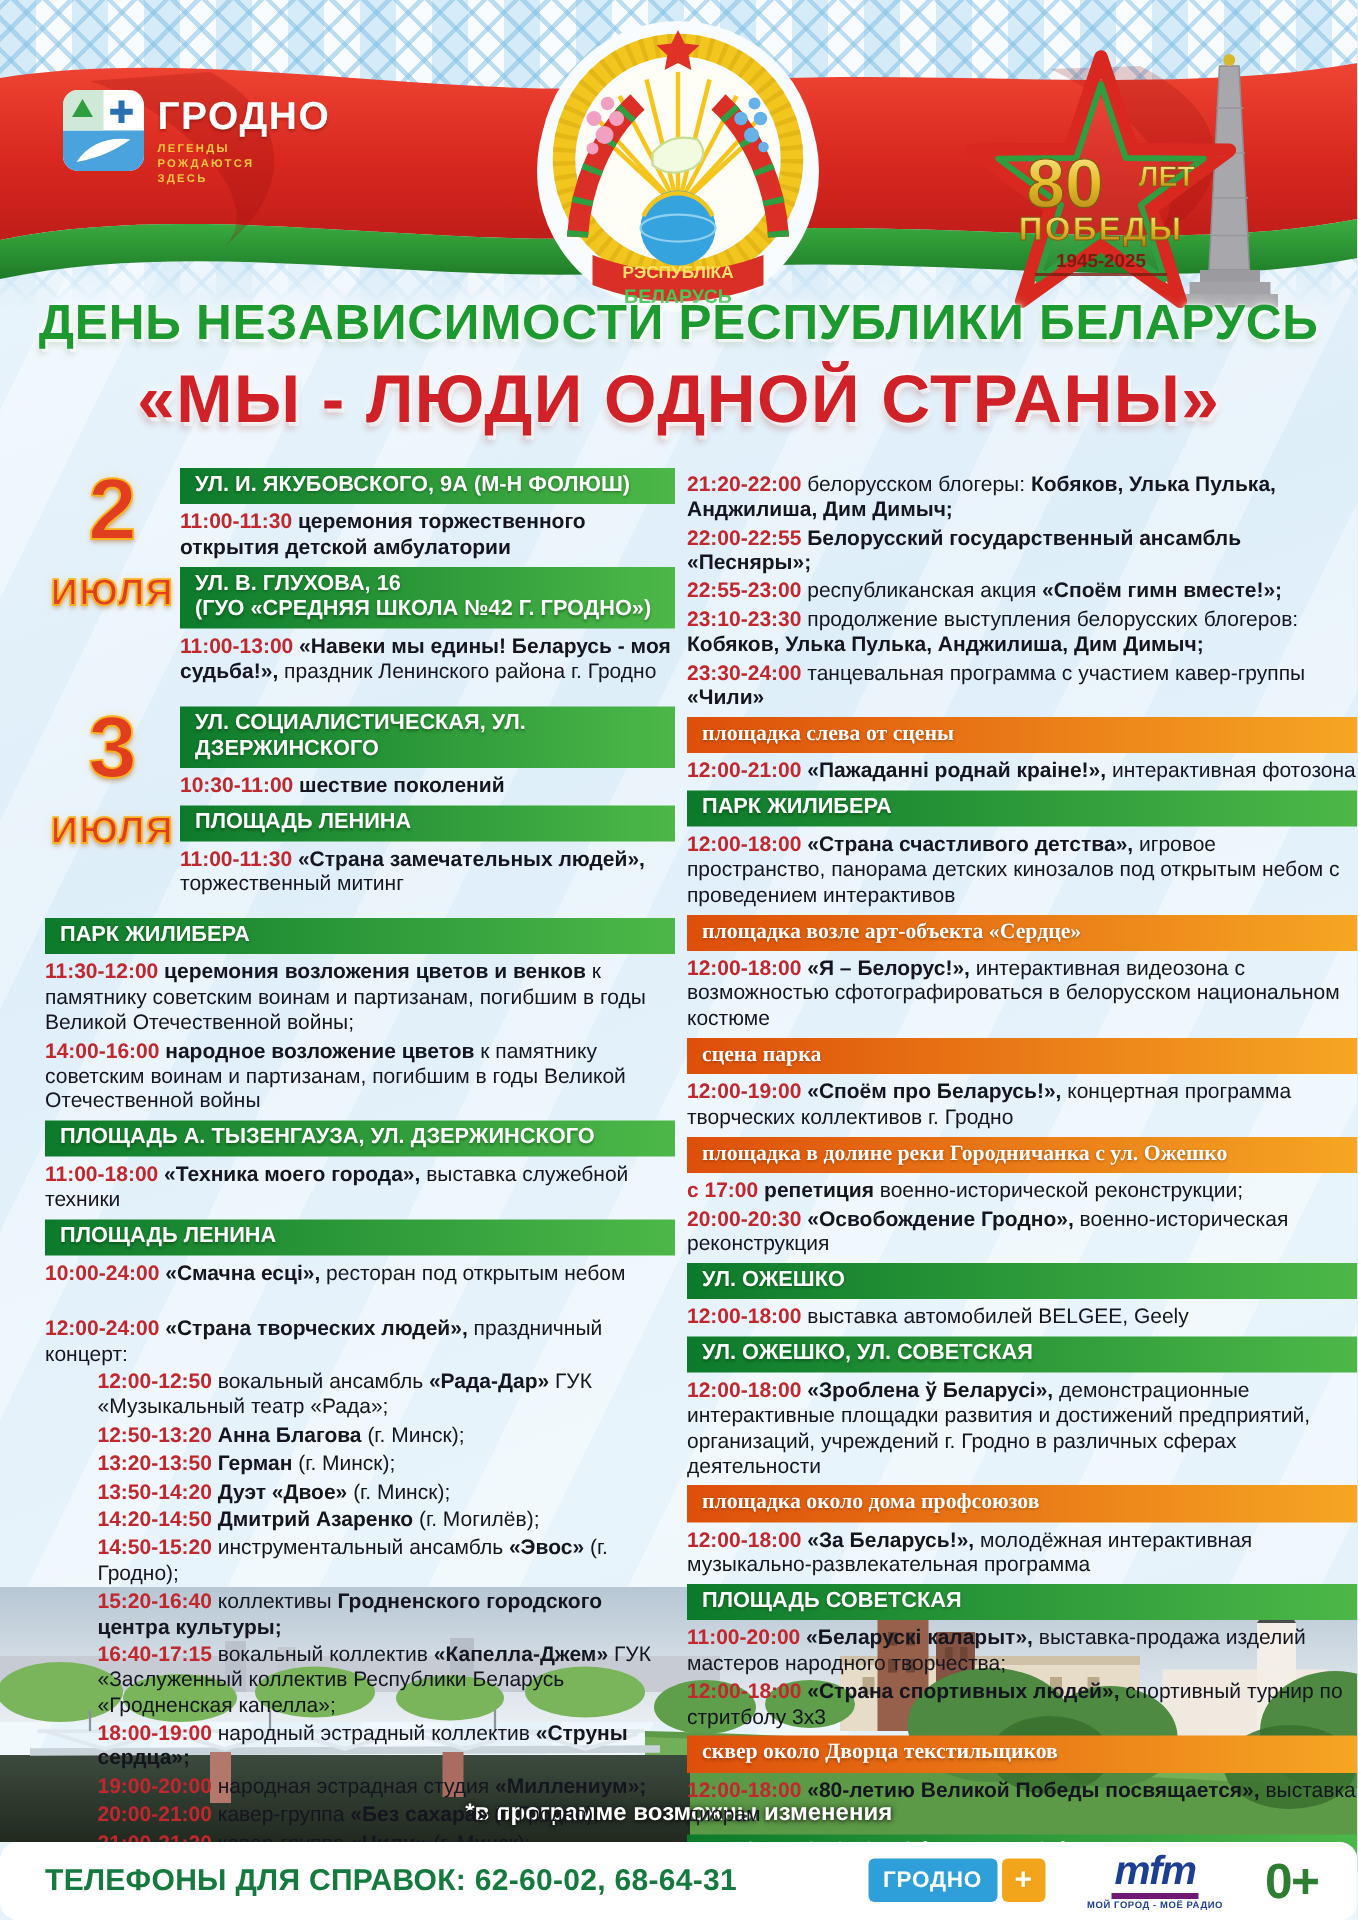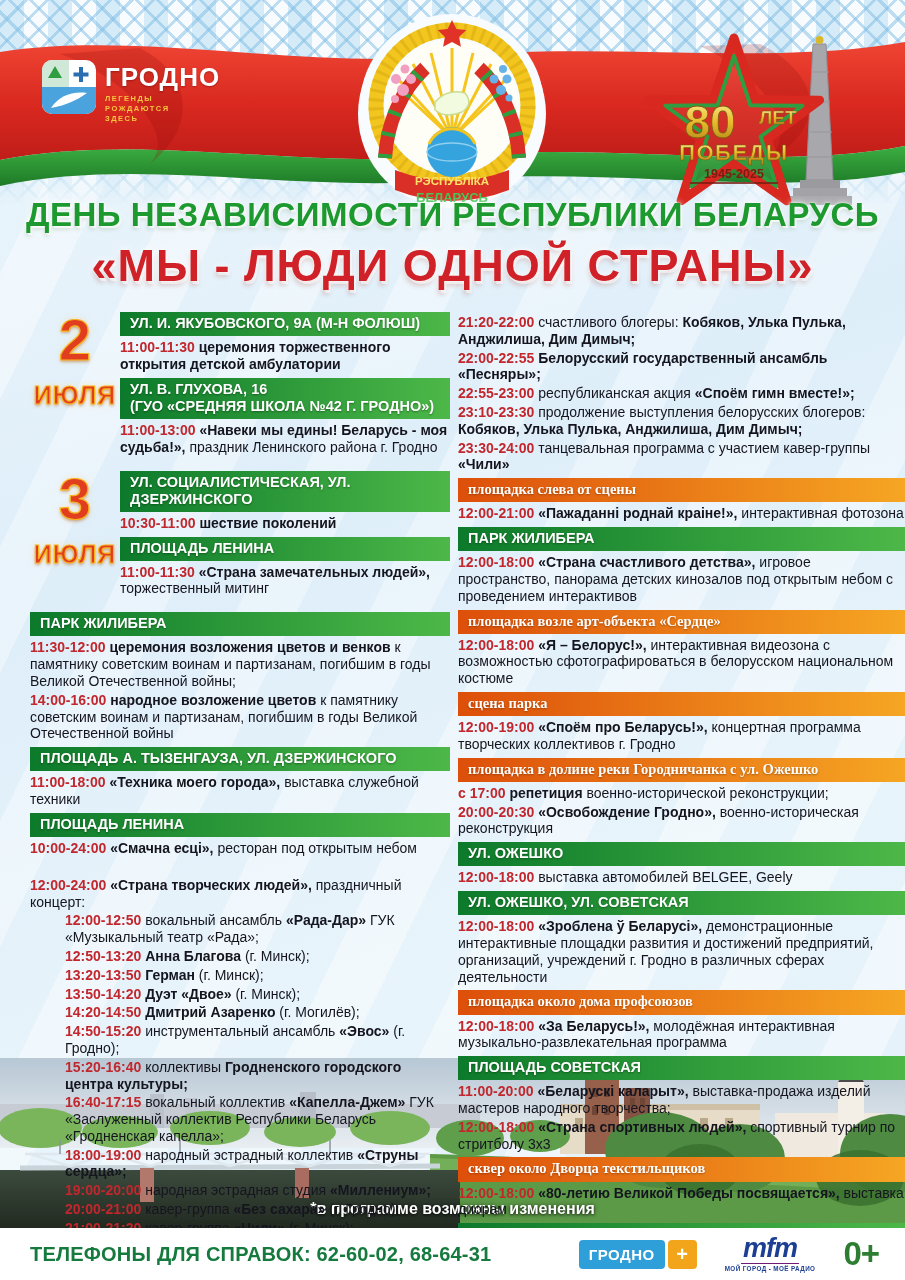--- a/index.html
+++ b/index.html
@@ -58,31 +58,31 @@
   .event .time{color:var(--time-red,#c1272d);font-weight:800;white-space:nowrap;}
   .event .b{font-weight:800;}
   .event.indent{margin-left:35px;}
   .event.gap{margin-top:20px;}
   
   .photo-svg{position:absolute;top:1058px;left:0;}
   .photo-note{position:absolute;top:1200px;left:0;width:100%;text-align:center;
     color:#fff;font-size:16px;font-weight:700;text-shadow:0 1px 3px rgba(0,0,0,.75),0 0 6px rgba(0,0,0,.4);}
   
   .footer{position:absolute;left:0;right:0;top:1228px;height:52px;background:#fff;
-    display:flex;align-items:center;}
+    display:flex;align-items:center;border-radius:12px;}
   .phones{margin-left:30px;color:var(--footer-green,#157a3d);font-size:20px;font-weight:800;letter-spacing:.2px;}
   .footer-logos{margin-left:auto;margin-right:26px;display:flex;align-items:center;gap:28px;}
   .grodno-plus{display:flex;align-items:stretch;gap:3px;}
   .gp-name{background:var(--grodno-plus-blue,#2e9fd8);color:#fff;font-weight:800;font-size:15px;
     padding:6px 10px;border-radius:4px;letter-spacing:.5px;display:flex;align-items:center;}
   .gp-plus{background:var(--grodno-plus-orange,#f2a51b);color:#fff;font-weight:800;font-size:20px;
     width:29px;border-radius:4px;display:flex;align-items:center;justify-content:center;}
   .radio{display:flex;flex-direction:column;align-items:center;line-height:1;}
   .radio .r-name{color:var(--radio-blue,#1c3f94);font-size:27px;font-weight:800;font-style:italic;
-    letter-spacing:-1px;border-bottom:1px solid #701a75;padding:0 2px 1px;}
+    letter-spacing:-1px;border-bottom:4px solid #701a75;padding:0 2px 1px;}
   .radio .r-tag{color:var(--radio-blue,#1c3f94);font-size:6.3px;font-weight:700;letter-spacing:.4px;margin-top:2px;}
   .age{color:#2d7d32;font-size:33px;font-weight:800;letter-spacing:-1px;}
 </style>
 </head>
 <body>
 
 <div class="poster">
   <div class="streaks"></div>
   <div class="ornament"></div>
 
@@ -353,21 +353,21 @@
         <p class="event indent"><span class="time">15:20-16:40 </span><span>коллективы </span><span class="b">Гродненского городского центра культуры;</span></p>
         <p class="event indent"><span class="time">16:40-17:15 </span><span>вокальный коллектив </span><span class="b">«Капелла-Джем»</span><span> ГУК «Заслуженный коллектив Республики Беларусь «Гродненская капелла»;</span></p>
         <p class="event indent"><span class="time">18:00-19:00 </span><span>народный эстрадный коллектив </span><span class="b">«Струны сердца»;</span></p>
         <p class="event indent"><span class="time">19:00-20:00 </span><span>народная эстрадная студия </span><span class="b">«Миллениум»;</span></p>
         <p class="event indent"><span class="time">20:00-21:00 </span><span>кавер-группа </span><span class="b">«Без сахара»</span><span> (г. Гродно);</span></p>
         <p class="event indent"><span class="time">21:00-21:20 </span><span>кавер-группа </span><span class="b">«Чили»</span><span> (г. Минск);</span></p>
       </div>
     </div>
   <div class="col col-right">
       <div class="sec">
-        <p class="event"><span class="time">21:20-22:00 </span><span>счастливого блогеры: </span><span class="b">Кобяков, Улька Пулька, Анджилиша, Дим Димыч;</span></p>
+        <p class="event"><span class="time">21:20-22:00 </span><span>белорусском блогеры: </span><span class="b">Кобяков, Улька Пулька, Анджилиша, Дим Димыч;</span></p>
         <p class="event"><span class="time">22:00-22:55 </span><span class="b">Белорусский государственный ансамбль «Песняры»;</span></p>
         <p class="event"><span class="time">22:55-23:00 </span><span>республиканская акция </span><span class="b">«Споём гимн вместе!»;</span></p>
         <p class="event"><span class="time">23:10-23:30 </span><span>продолжение выступления белорусских блогеров: </span><span class="b">Кобяков, Улька Пулька, Анджилиша, Дим Димыч;</span></p>
         <p class="event"><span class="time">23:30-24:00 </span><span>танцевальная программа с участием кавер-группы </span><span class="b">«Чили»</span></p>
       </div>
       <div class="sec">
         <div class="sec-h orange">
           <div>площадка слева от сцены</div>
         </div>
         <p class="event"><span class="time">12:00-21:00 </span><span class="b">«Пажаданні роднай краіне!»,</span><span> интерактивная фотозона</span></p>

